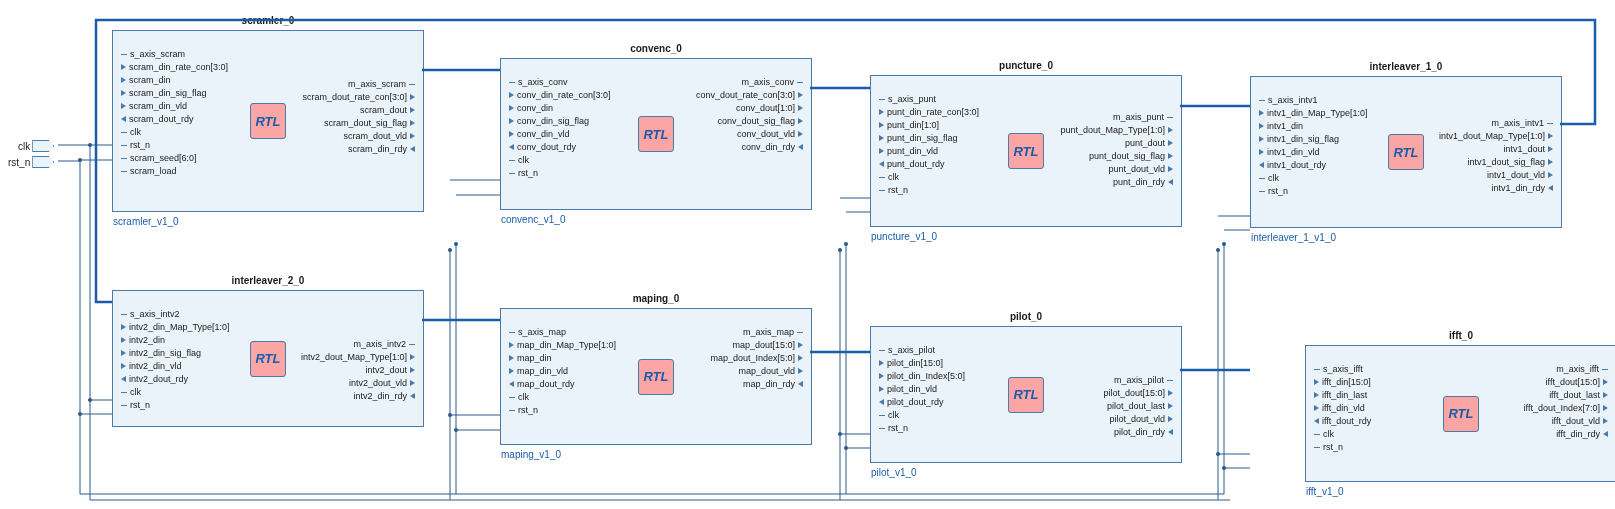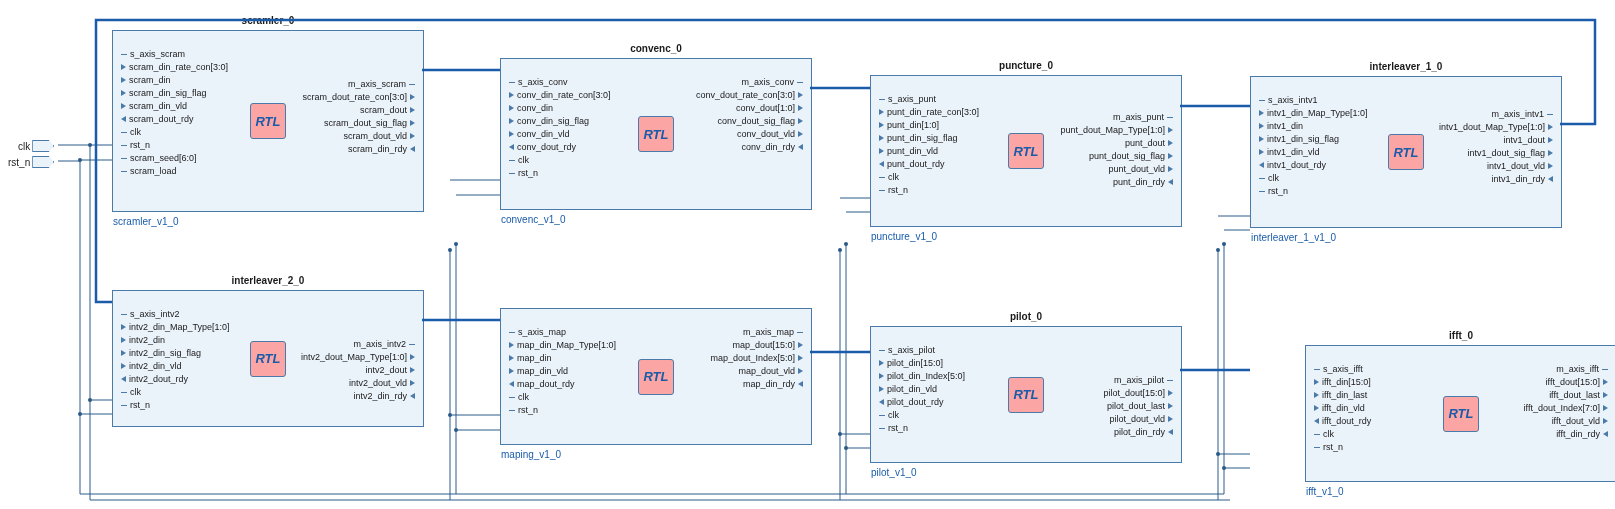--- a/index.html
+++ b/index.html
@@ -281,21 +281,21 @@
       <div class="port in">
             <span class="dash"></span>
             <span>clk</span>
           </div>
       <div class="port in">
             <span class="dash"></span>
             <span>rst_n</span>
           </div>
     </div>
     <div class="ports-col ports-right">
-      <div class="port out" style="margin-top:14px">
+      <div class="port out" style="margin-top:23px">
             <span>m_axis_intv1</span>
             <span class="dash"></span>
           </div>
       <div class="port out">
             <span>intv1_dout_Map_Type[1:0]</span>
             <span class="tri"></span>
           </div>
       <div class="port out">
             <span>intv1_dout</span>
             <span class="tri"></span>
@@ -375,20 +375,21 @@
       <div class="port rev">
             <span>intv2_din_rdy</span>
             <span class="tri"></span>
           </div>
     </div>
   </div>
   <div class="rtl">RTL</div>
 </div>
 
 <div class="block" style="left:500px;top:308px;width:310px;height:135px">
+  <div class="block-title">maping_0</div>
   <div class="ports">
     <div class="ports-col">
       <div class="port in">
             <span class="dash"></span>
             <span>s_axis_map</span>
           </div>
       <div class="port in">
             <span class="tri"></span>
             <span>map_din_Map_Type[1:0]</span>
           </div>

